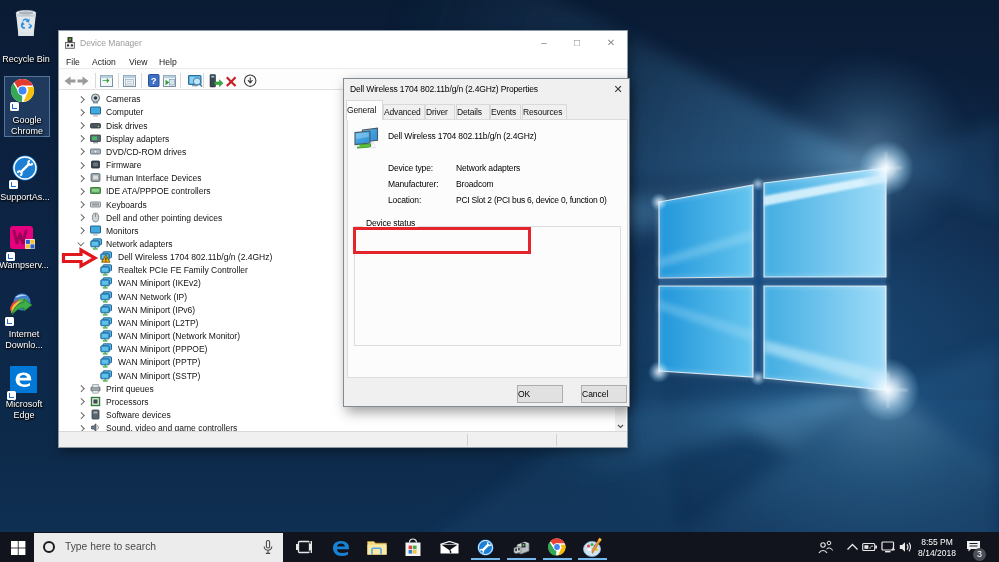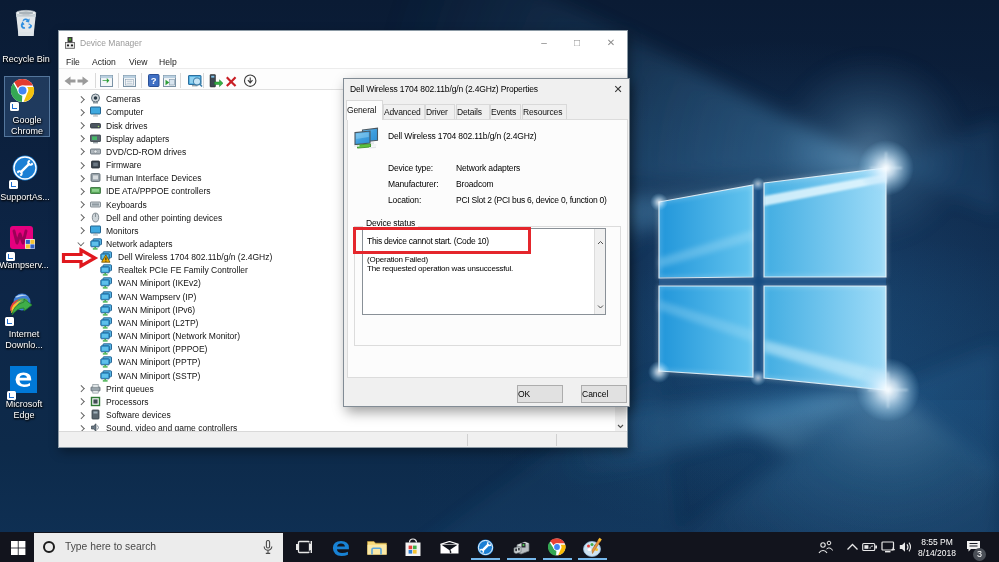--- a/index.html
+++ b/index.html
@@ -454,21 +454,21 @@
         <span class="lb" style="left:59px">WAN Miniport (IKEv2)</span>
       </div>
 <div class="trow" style="left:0;top:200.6px;width:100%">
         <span class="ticon" style="left:41px"><svg width="12" height="12">
             <rect x="3" y="0.8" width="8.5" height="6" rx="0.8" fill="#56b5e6" stroke="#1d5c8c" stroke-width="0.9"></rect>
             <rect x="0.8" y="2.8" width="8.5" height="6" rx="0.8" fill="#3ba6de" stroke="#1d5c8c" stroke-width="0.9"></rect>
             <rect x="2" y="4" width="6" height="3.6" fill="#5fc0ea"></rect>
             <rect x="4.4" y="9" width="1.6" height="1.2" fill="#3fae49"></rect>
             <rect x="2.8" y="10.2" width="4.8" height="1.4" fill="#3fae49"></rect>
           </svg></span>
-        <span class="lb" style="left:59px">WAN Wampserv (IP)</span>
+        <span class="lb" style="left:59px">WAN Network (IP)</span>
       </div>
 <div class="trow" style="left:0;top:213.8px;width:100%">
         <span class="ticon" style="left:41px"><svg width="12" height="12">
             <rect x="3" y="0.8" width="8.5" height="6" rx="0.8" fill="#56b5e6" stroke="#1d5c8c" stroke-width="0.9"></rect>
             <rect x="0.8" y="2.8" width="8.5" height="6" rx="0.8" fill="#3ba6de" stroke="#1d5c8c" stroke-width="0.9"></rect>
             <rect x="2" y="4" width="6" height="3.6" fill="#5fc0ea"></rect>
             <rect x="4.4" y="9" width="1.6" height="1.2" fill="#3fae49"></rect>
             <rect x="2.8" y="10.2" width="4.8" height="1.4" fill="#3fae49"></rect>
           </svg></span>
         <span class="lb" style="left:59px">WAN Miniport (IPv6)</span>
@@ -597,33 +597,20 @@
     </svg>
     <div style="position:absolute;left:40px;top:11px;white-space:nowrap">Dell Wireless 1704 802.11b/g/n (2.4GHz)</div>
     <div style="position:absolute;left:40px;top:43px">Device type:</div>
     <div style="position:absolute;left:108px;top:43px">Network adapters</div>
     <div style="position:absolute;left:40px;top:59px">Manufacturer:</div>
     <div style="position:absolute;left:108px;top:59px">Broadcom</div>
     <div style="position:absolute;left:40px;top:75px">Location:</div>
     <div style="position:absolute;left:108px;top:75px;white-space:nowrap;letter-spacing:-0.25px">PCI Slot 2 (PCI bus 6, device 0, function 0)</div>
     <div id="gbox"></div>
     <div id="gbl">Device status</div>
-    <div id="dstat">
-      <div style="position:absolute;left:4px;top:7px;white-space:nowrap;font-size:8.5px;letter-spacing:-0.3px">This device cannot start. (Code 10)</div>
-      <div style="position:absolute;left:4px;top:26px;font-size:8px;letter-spacing:-0.2px">(Operation Failed)</div>
-      <div style="position:absolute;left:4px;top:35px;font-size:8px;letter-spacing:-0.2px;white-space:nowrap">The requested operation was unsuccessful.</div>
-      <div id="dsb">
-        <svg width="11" height="10" style="position:absolute;left:0;top:9px">
-            <path d="M3 6 L5.5 3.5 L8 6" fill="none" stroke="#505050" stroke-width="1"></path>
-          </svg>
-        <svg width="11" height="10" style="position:absolute;left:0;bottom:2px">
-            <path d="M3 3.5 L5.5 6 L8 3.5" fill="none" stroke="#505050" stroke-width="1"></path>
-          </svg>
-      </div>
-    </div>
   </div>
   <div id="okbtn" style="left:173px">OK</div>
   <div id="cbtn" style="left:237px">Cancel</div>
 </div>
 <div id="redrect"></div>
 <svg style="position:absolute;left:61px;top:247px;z-index:10" width="38" height="22" viewBox="0 0 38 22">
   <path d="M2.5 7.5 L20 7.5 L20 3 L34 11 L20 19 L20 14.5 L2.5 14.5 Z" fill="#fff" stroke="#e0181e" stroke-width="3.2" stroke-linejoin="miter"></path>
 </svg>
 <div id="task">
 <svg style="position:absolute;left:11px;top:9px" width="15" height="14" viewBox="0 0 15 14">

